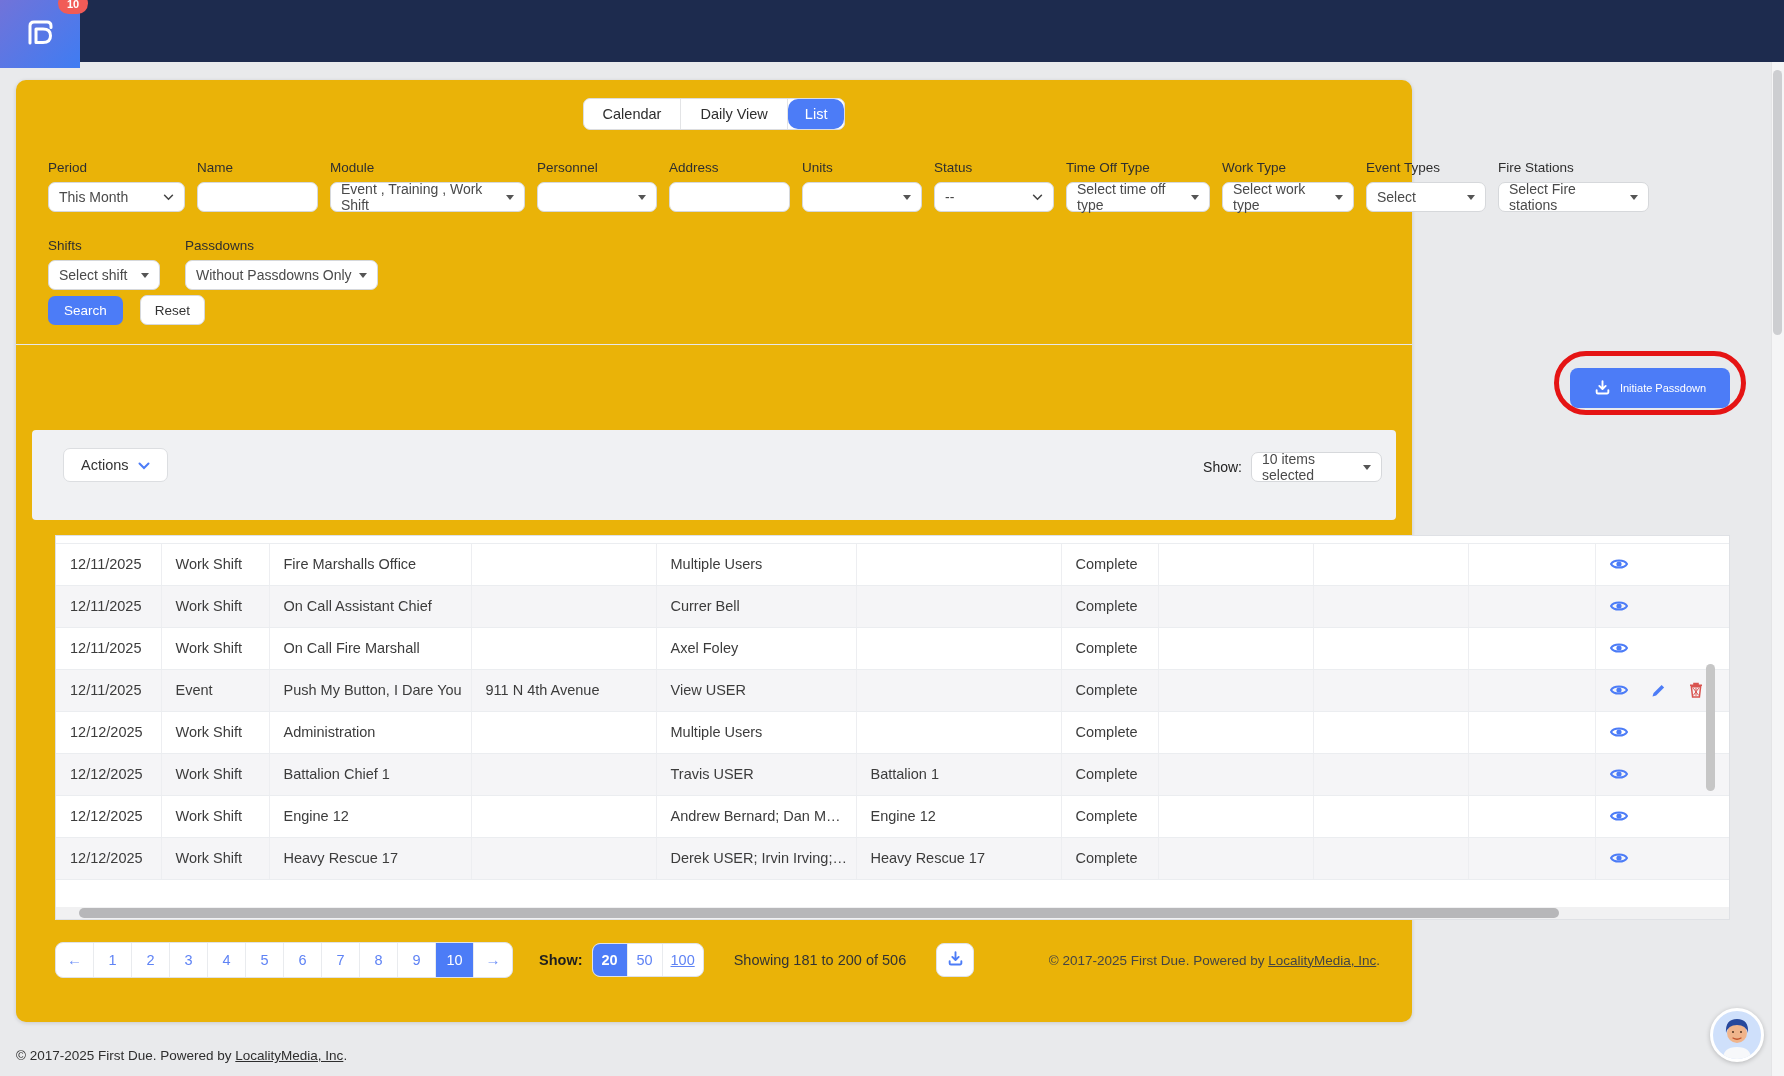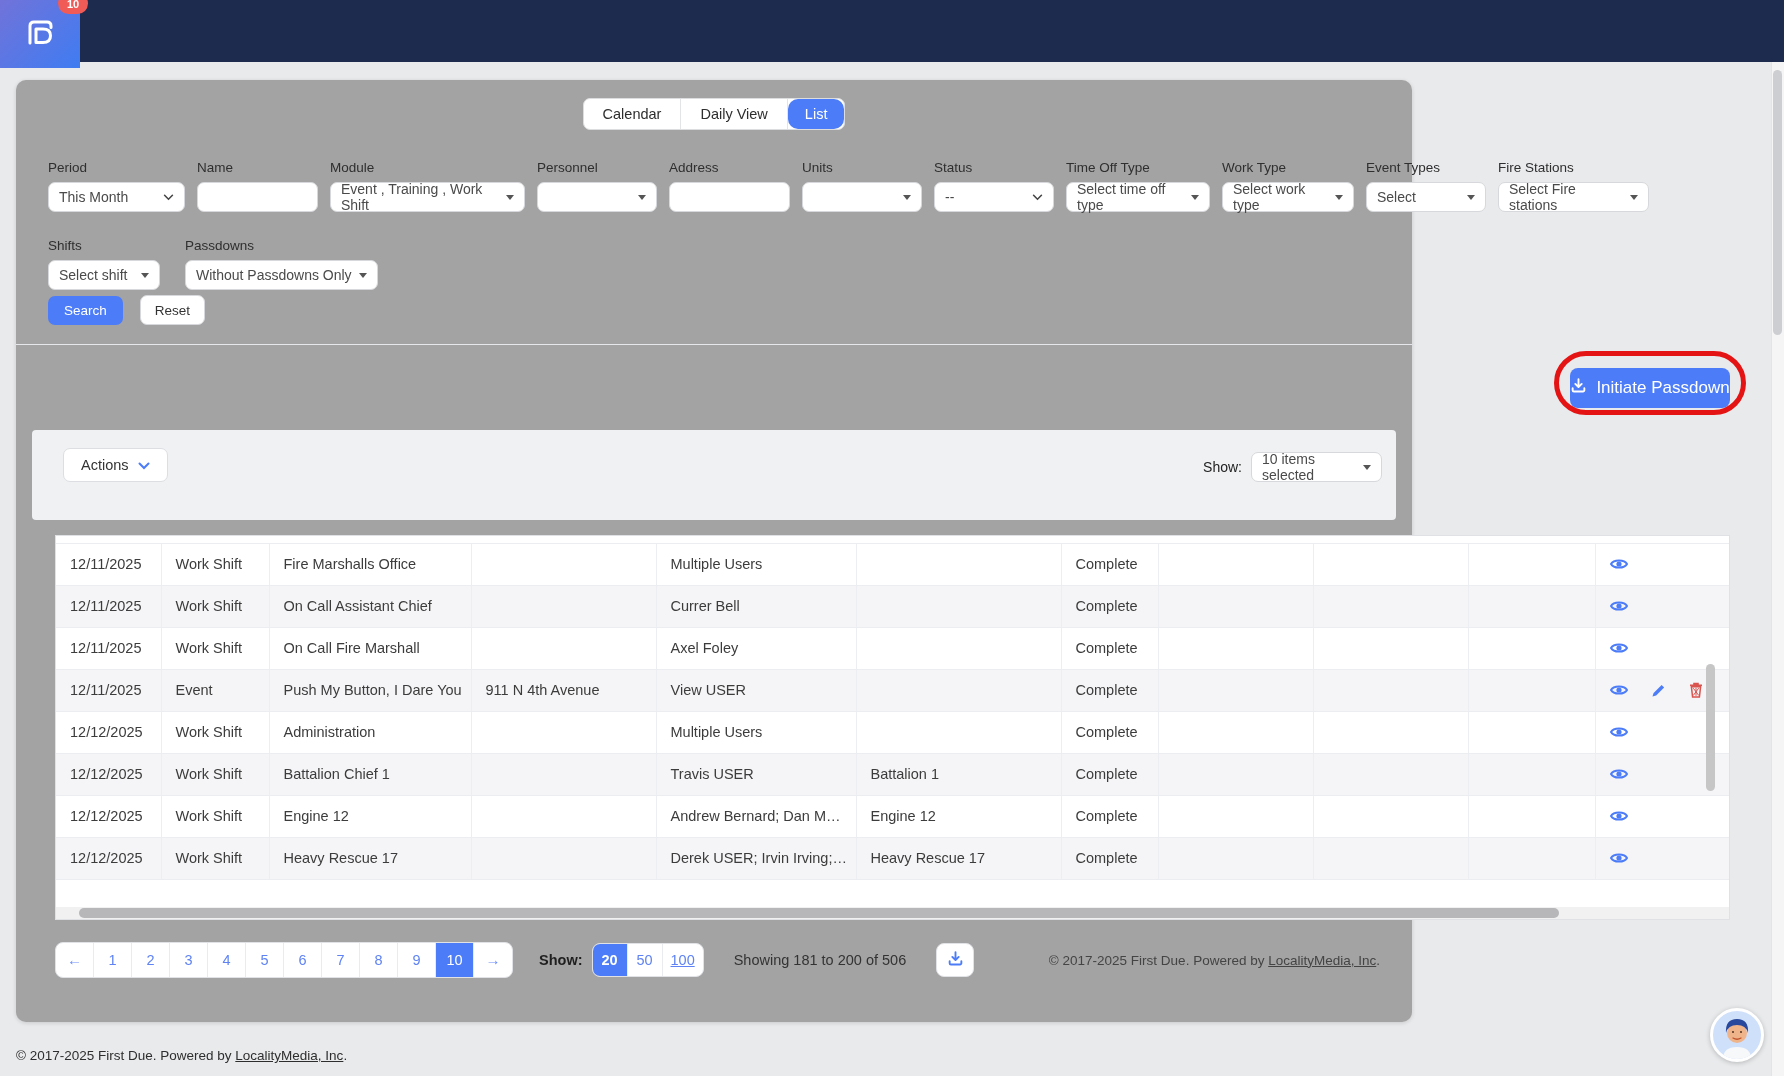--- a/index.html
+++ b/index.html
@@ -11,21 +11,21 @@
   
   .topbar { position:absolute; top:0; left:0; width:1784px; height:62px; background:#1d2b4e; }
   .logo-tile { position:absolute; top:0; left:0; width:80px; height:68px;
     background:linear-gradient(135deg,#7173d9 0%,#3f7cf2 100%);
     display:flex; align-items:center; justify-content:center; z-index:3; cursor:pointer; }
   .badge { position:absolute; top:-7px; left:58px; min-width:30px; height:21px; border-radius:11px;
     background:#f15b57; color:#fff; font-size:11px; font-weight:bold; display:flex;
     align-items:center; justify-content:center; z-index:4; }
   
   .card { position:absolute; left:16px; top:80px; width:1396px; height:942px;
-    background:#a3a3a3; border-radius:10px; box-shadow:0 1px 4px rgba(0,0,0,.14); }
+    background:#eab308; border-radius:10px; box-shadow:0 1px 4px rgba(0,0,0,.14); }
   
   .tabs-row { position:absolute; top:18px; left:0; right:0; display:flex; justify-content:center; }
   .tabs { display:inline-flex; background:#fff; border:1px solid #dcdddf; border-radius:7px; height:32px; overflow:hidden; }
   .tab { display:flex; align-items:center; padding:0 19px; font-size:14.5px; color:#2e2e2e; cursor:pointer; border-right:1px solid #e3e4e6; }
   .tab:last-child { border-right:none; }
   .tab.active { background:#4c7cf7; color:#fff; border-radius:10px; padding:0 17px; }
   
   .filters-r1 { position:absolute; top:80px; left:32px; display:flex; gap:12px; }
   .filters-r2 { position:absolute; top:158px; left:32px; display:flex; gap:25px; }
   .field label { display:block; font-size:13.5px; color:#2f2f2f; margin-bottom:7px; }
@@ -38,21 +38,21 @@
   .chev svg { display:block; }
   
   .btn-row { position:absolute; top:215px; left:32px; display:flex; gap:17px; align-items:center; }
   .btn-primary { height:29px; padding:0 16px; background:#4c7cf7; color:#fff; border:none;
     border-radius:7px; font-size:13.5px; font-family:inherit; cursor:pointer; display:flex; align-items:center; gap:8px; }
   .btn-plain { height:30px; padding:0 14px; background:#fff; color:#333; border:1px solid #d6d8db;
     border-radius:7px; font-size:13.5px; font-family:inherit; cursor:pointer; }
   .divider { position:absolute; top:264px; left:0; width:100%; height:1px; background:#e6e7ea; }
   
   .initiate-btn { position:absolute; top:288px; left:1554px; width:160px; height:40px;
-    background:#4c7cf7; border:none; border-radius:8px; color:#fff; font-size:17px; font-family:inherit;
+    background:#4c7cf7; border:none; border-radius:8px; color:#fff; font-size:11px; font-family:inherit;
     display:flex; align-items:center; justify-content:center; gap:9px; cursor:pointer; z-index:2; }
   .red-annotation { position:absolute; top:271px; left:1538px; width:192px; height:64px;
     border:5px solid #e51414; border-radius:37px; z-index:3; pointer-events:none; }
   
   .band { position:absolute; top:350px; left:16px; right:16px; height:90px; background:#f0f1f3; border-radius:4px; }
   .actions-btn { position:absolute; top:18px; left:31px; height:34px; padding:0 17px; background:#fff;
     border:1px solid #dcdee1; border-radius:7px; font-size:14.5px; font-family:inherit; color:#333;
     display:flex; align-items:center; gap:9px; cursor:pointer; }
   .show-group { position:absolute; top:22px; right:14px; display:flex; align-items:center; gap:9px; }
   .show-group .lbl { font-size:14px; color:#222; }

